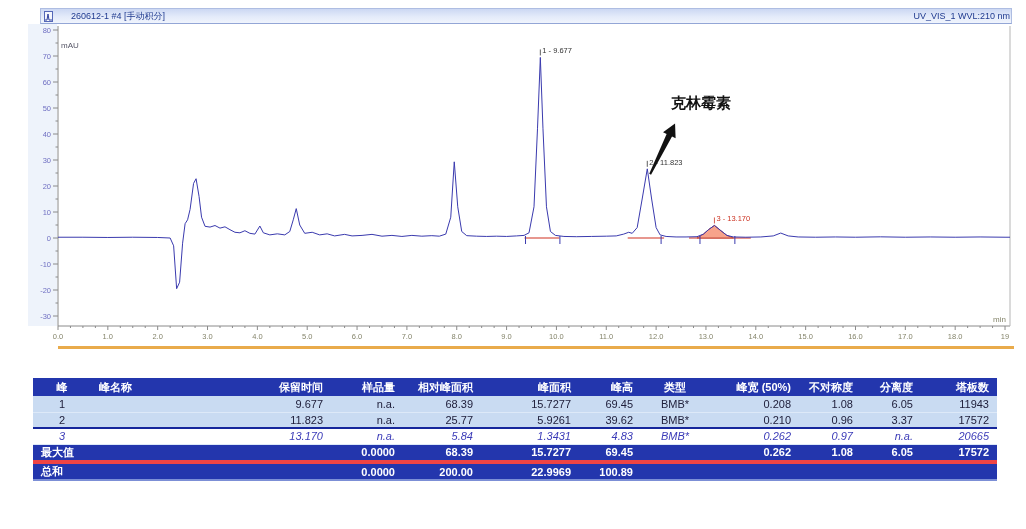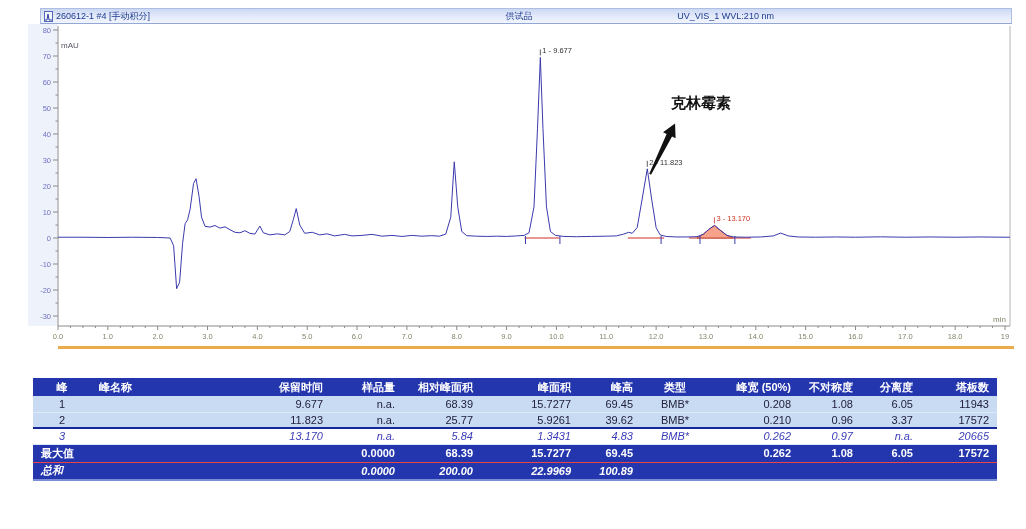--- a/index.html
+++ b/index.html
@@ -8,55 +8,54 @@
 
   
   .chart-panel { position: absolute; left: 28px; top: 8px; width: 986px; height: 341px; }
   .title-bar {
     position: absolute; left: 12px; right: 2px; top: 0; height: 16px;
     background: linear-gradient(180deg, #ccd8f3 0%, #e4ebfa 55%, #f0f4fd 100%);
     border: 1px solid #aebde2; border-bottom: 1px solid #93a6d6;
     display: flex; align-items: center; font-size: 9px; color: #1f3a8f;
   }
   .title-seg { flex: 1; white-space: nowrap; overflow: hidden; }
-  .title-left { display: flex; align-items: center; gap: 3px; padding-left: 3px; }
+  .title-left { display: flex; align-items: center; gap: 18px; padding-left: 3px; }
   .title-center { text-align: center; }
-  .title-right { text-align: left; padding-right: 17px; }
+  .title-right { text-align: right; padding-right: 1px; }
   .chart-svg { position: absolute; left: 0; top: 16px; width: 986px; height: 322px; display: block; }
   .orange-line { position: absolute; left: 30px; right: 0; bottom: 0; height: 3px; background: #e9ab4b; }
 
   
   .results { position: absolute; left: 33px; top: 378px; width: 960px;
              border-collapse: collapse; table-layout: fixed; font-size: 11px; }
   .results th, .results td { overflow: hidden; white-space: nowrap; }
   .results thead th { background: #2336ad; color: #ffffff; font-weight: bold; height: 18px; padding: 0 8px; }
   .results tbody td { height: 16px; padding: 0 8px; color: #20203c; background: #c9dbf2; }
   .results tr.row-italic td { background: #ffffff; color: #3c3cb8; font-style: italic; }
   .results tr.row-sep-top td { border-top: 2px solid #16279b; }
   .results tbody tr.data-row td { border-bottom: 1px solid #dde9f8; }
   .results tfoot td { background: #2336ad; color: #ffffff; font-weight: bold; height: 18px;
-                      padding: 0 8px; border-bottom: 1px solid #ef4444; }
-  .results tfoot tr:last-child td { border-bottom: 2px solid #7c8fd6; font-style: italic; }
+                      padding: 0 8px; border-bottom: 4px solid #ef4444; }
+  .results tfoot tr:last-child td { border-bottom: 2px solid #7c8fd6; }
   .al { text-align: left; margin-top: 23px; } .ar { text-align: right; } .ac { text-align: center; }
 </style>
 </head>
 <body>
 
 <div class="page">
 
   <div class="chart-panel">
     <div class="title-bar">
       <span class="title-seg title-left">
         <svg width="9" height="11" viewBox="0 0 9 11">
           <rect x="0.5" y="0.5" width="8" height="10" fill="#f4f6fc" stroke="#5568b8"></rect>
           <polyline points="1,9 3,9 4,3 5,9 8,9" fill="none" stroke="#31429e" stroke-width="1"></polyline>
         </svg>
         <span>260612-1 #4 [手动积分]</span>
       </span>
-      <span class="title-seg title-center">供试品</span>
       <span class="title-seg title-right">UV_VIS_1 WVL:210 nm</span>
     </div>
     <svg id="chromatogram-svg" class="chart-svg" viewBox="0 0 986 322">
         <rect x="0" y="0" width="29" height="302" fill="#eef3fb"></rect>
         <line x1="30" y1="2" x2="30" y2="302" stroke="#8a8a8a" stroke-width="1"></line>
         <line x1="30" y1="302" x2="982" y2="302" stroke="#8a8a8a" stroke-width="1"></line>
         <line x1="982" y1="2" x2="982" y2="302" stroke="#b5b5b5" stroke-width="1"></line>
         <line x1="25" y1="6" x2="30" y2="6" stroke="#8a8a8a"></line>
         <text x="23" y="8.5" text-anchor="end" font-size="7.5" fill="#6f6fc2">80</text>
         <line x1="27.5" y1="19" x2="30" y2="19" stroke="#8a8a8a"></line>

